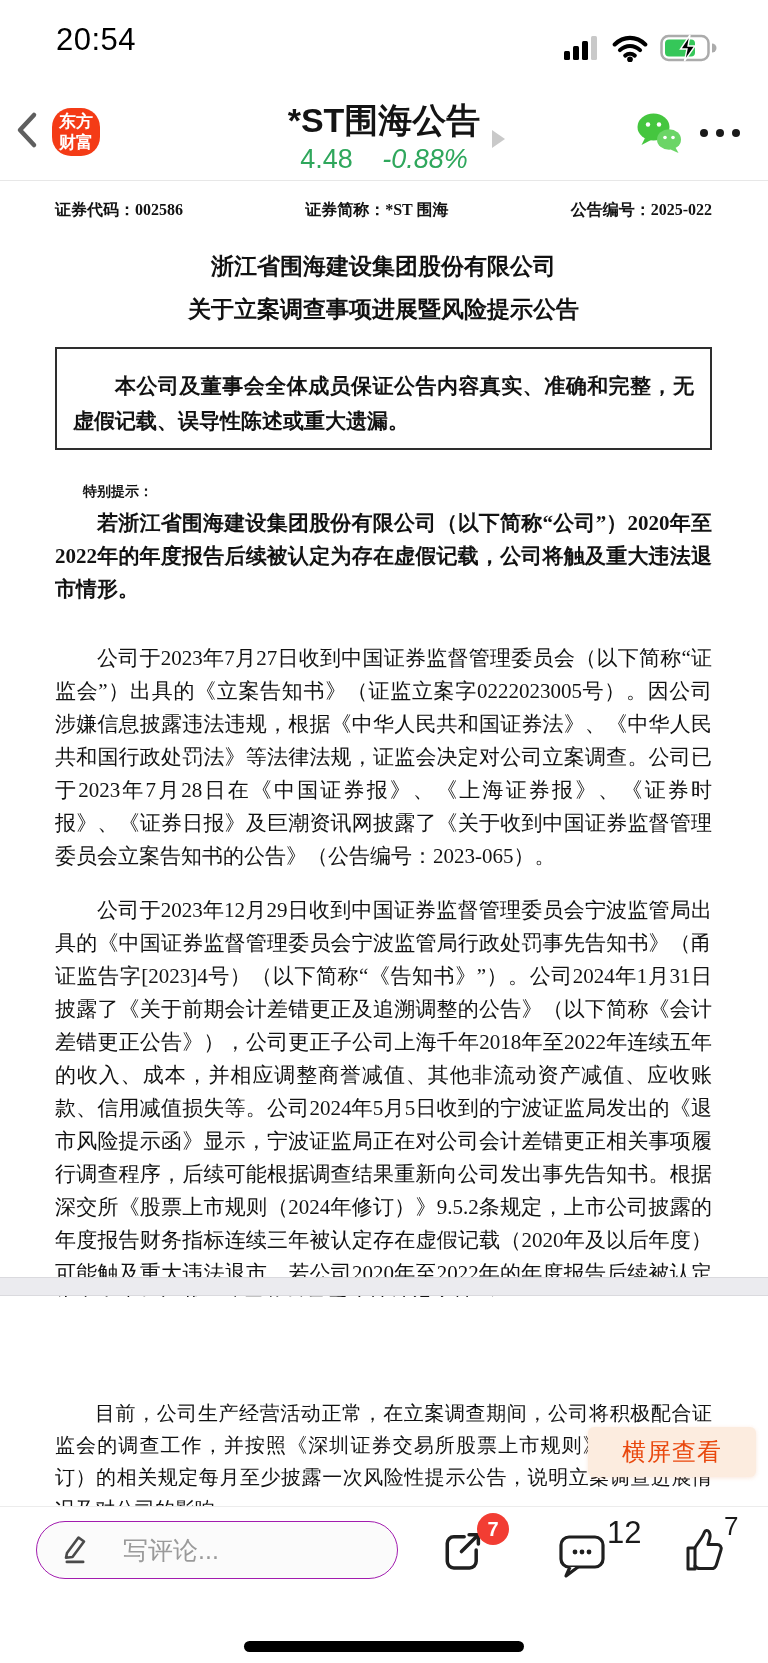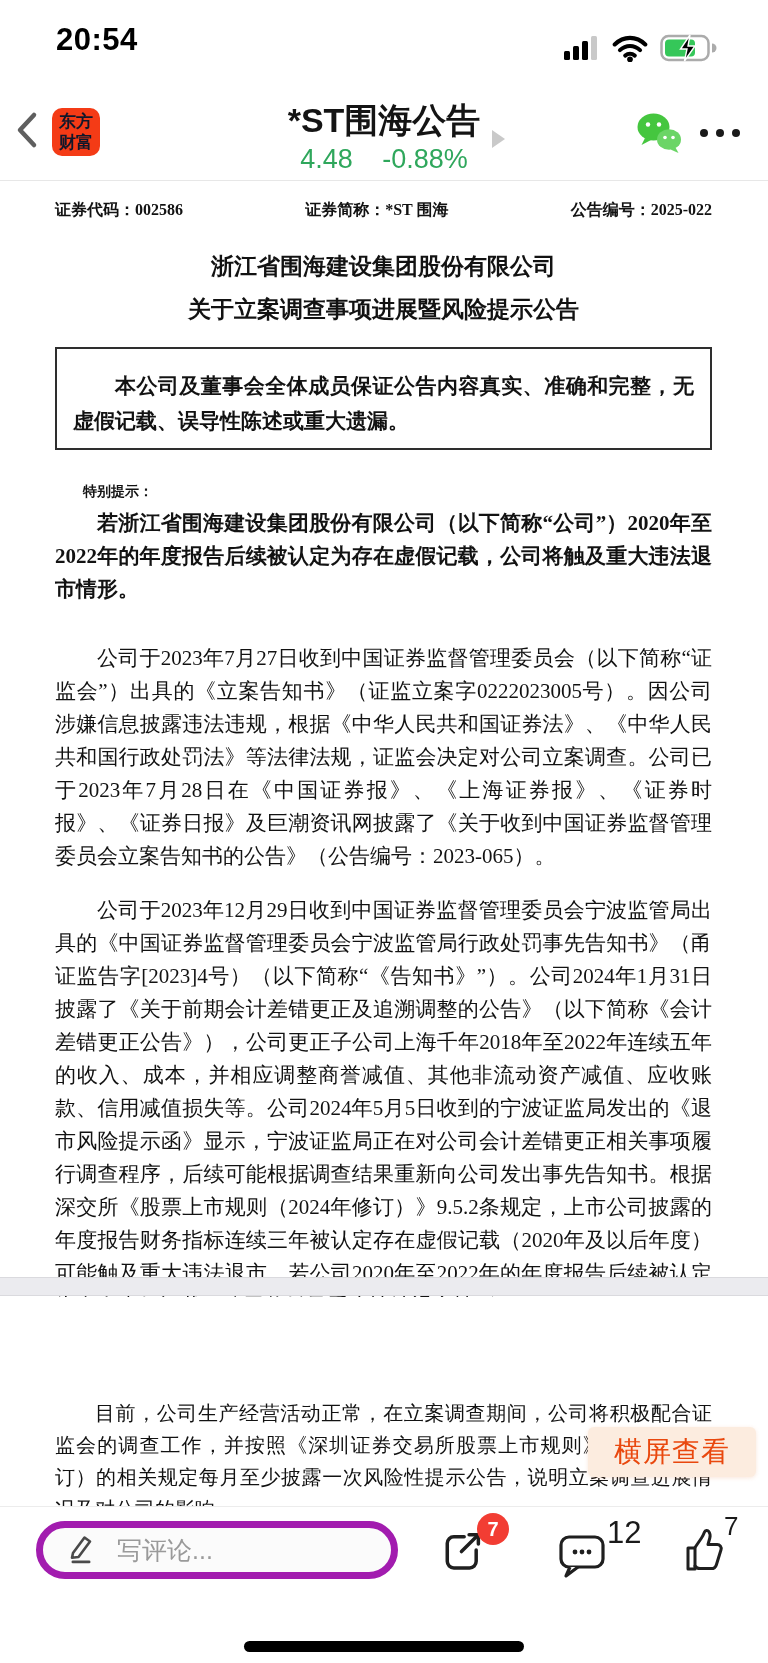--- a/index.html
+++ b/index.html
@@ -1,34 +1,34 @@
 <!DOCTYPE html>
 <html><head>
 <meta charset="utf-8">
 <style>
   html,body{margin:0;padding:0;background:#fff;}
   .screen{position:relative;width:768px;height:1663px;background:#ffffff;overflow:hidden;
           font-family:"Liberation Sans",sans-serif;}
 
   
-  .time{position:absolute;left:56px;top:22px;font-size:31px;font-weight:700;color:#000;letter-spacing:0.5px;}
+  .time{position:absolute;left:56px;top:22px;font-size:31px;font-weight:400;color:#000;letter-spacing:0.5px;}
   .status-icons{position:absolute;right:50px;top:34px;display:flex;align-items:center;gap:12px;}
 
   
   .app-header{position:absolute;top:72px;left:0;width:768px;height:108px;background:#fff;}
   .back-btn{position:absolute;left:10px;top:38px;width:34px;height:44px;display:flex;align-items:center;justify-content:center;}
-  .app-logo{position:absolute;left:52px;top:36px;width:48px;height:48px;border-radius:10px;background:#f43b16;
-            color:#0f172a;font-weight:700;font-size:17px;line-height:21px;text-align:center;
+  .app-logo{position:absolute;left:52px;top:36px;width:48px;height:48px;border-radius:19px;background:#f43b16;
+            color:#ffffff;font-weight:700;font-size:17px;line-height:21px;text-align:center;
             display:flex;flex-direction:column;justify-content:center;}
   .title-wrap{position:absolute;left:0;top:26px;width:768px;text-align:center;}
   .page-title{font-size:34px;font-weight:600;color:#141414;}
   .title-triangle{position:absolute;left:492px;top:58px;width:0;height:0;
                   border-left:13px solid #c9c9c9;border-top:9px solid transparent;border-bottom:9px solid transparent;}
   .price-row{position:absolute;left:0;top:72px;width:768px;text-align:center;font-size:27px;color:#2fa75c;}
-  .price-row .chg{margin-left:22px;}
+  .price-row .chg{margin-left:22px;font-style:italic;}
   .wechat-btn{position:absolute;right:84px;top:38px;width:50px;height:48px;}
   .more-btn{position:absolute;right:24px;top:46px;width:48px;height:30px;display:flex;align-items:center;justify-content:center;gap:8px;}
   .more-btn i{width:8px;height:8px;border-radius:50%;background:#1a1a1a;display:block;}
   .header-divider{position:absolute;top:180px;left:0;width:768px;height:1px;background:#e7e7e7;}
 
   
   .doc{font-family:"Liberation Serif","DejaVu Serif",serif;color:#121212;}
   .page1{position:absolute;top:181px;left:0;width:768px;height:1096px;background:#fff;
          padding:0 56px 0 55px;box-sizing:border-box;}
   .doc-meta{display:flex;justify-content:space-between;padding-top:19px;font-weight:700;font-size:16px;white-space:nowrap;}
@@ -47,29 +47,29 @@
   .page-separator{position:absolute;top:1277px;left:0;width:768px;height:19px;background:#ebebef;
                   border-top:1px solid #dadade;border-bottom:1px solid #dadade;box-sizing:border-box;}
 
   
   .page2{position:absolute;top:1297px;left:0;width:768px;height:209px;background:#fff;
          padding:100px 56px 0 55px;box-sizing:border-box;}
   .page2 .para{font-size:20px;line-height:32px;margin:0;}
 
   
   .landscape-btn{position:absolute;left:588px;top:1427px;width:168px;height:50px;background:#fcecdf;
-                 border:none;border-radius:6px;color:#e9480e;font-size:28px;font-weight:500;
+                 border:none;border-radius:6px;color:#e9480e;font-size:24px;font-weight:500;
                  font-family:"Liberation Sans",sans-serif;display:flex;align-items:center;justify-content:center;
                  letter-spacing:1px;box-shadow:0 1px 4px rgba(230,120,60,.18);}
 
   
   .bottom-bar{position:absolute;top:1506px;left:0;width:768px;height:157px;background:#fff;border-top:1px solid #ececec;box-sizing:border-box;}
   .comment-input{position:absolute;left:36px;top:14px;width:362px;height:58px;border-radius:29px;
-                 background:#fbfbfb;border:7px solid #a21caf;display:flex;align-items:center;
-                 padding-left:22px;box-sizing:border-box;gap:22px;}
+                 background:#fbfbfb;border:1px solid #a21caf;display:flex;align-items:center;
+                 padding-left:22px;box-sizing:border-box;gap:34px;}
   .comment-placeholder{font-size:25px;color:#9a9a9a;}
   .share-btn{position:absolute;left:438px;top:20px;width:48px;height:48px;}
   .share-badge{position:absolute;left:477px;top:6px;min-width:32px;height:32px;border-radius:16px;background:#f23d33;
                color:#fff;font-size:20px;font-weight:700;display:flex;align-items:center;justify-content:center;
                padding:0 4px;box-sizing:border-box;}
   .comment-btn{position:absolute;left:558px;top:26px;width:50px;height:46px;}
   .comment-count{position:absolute;left:607px;top:8px;font-size:31px;color:#1a1a1a;}
   .like-btn{position:absolute;left:680px;top:20px;width:50px;height:48px;}
   .like-count{position:absolute;left:724px;top:4px;font-size:26px;color:#1a1a1a;}
   .home-indicator{position:absolute;left:50%;transform:translateX(-50%);bottom:11px;width:280px;height:11px;border-radius:6px;background:#000;}

